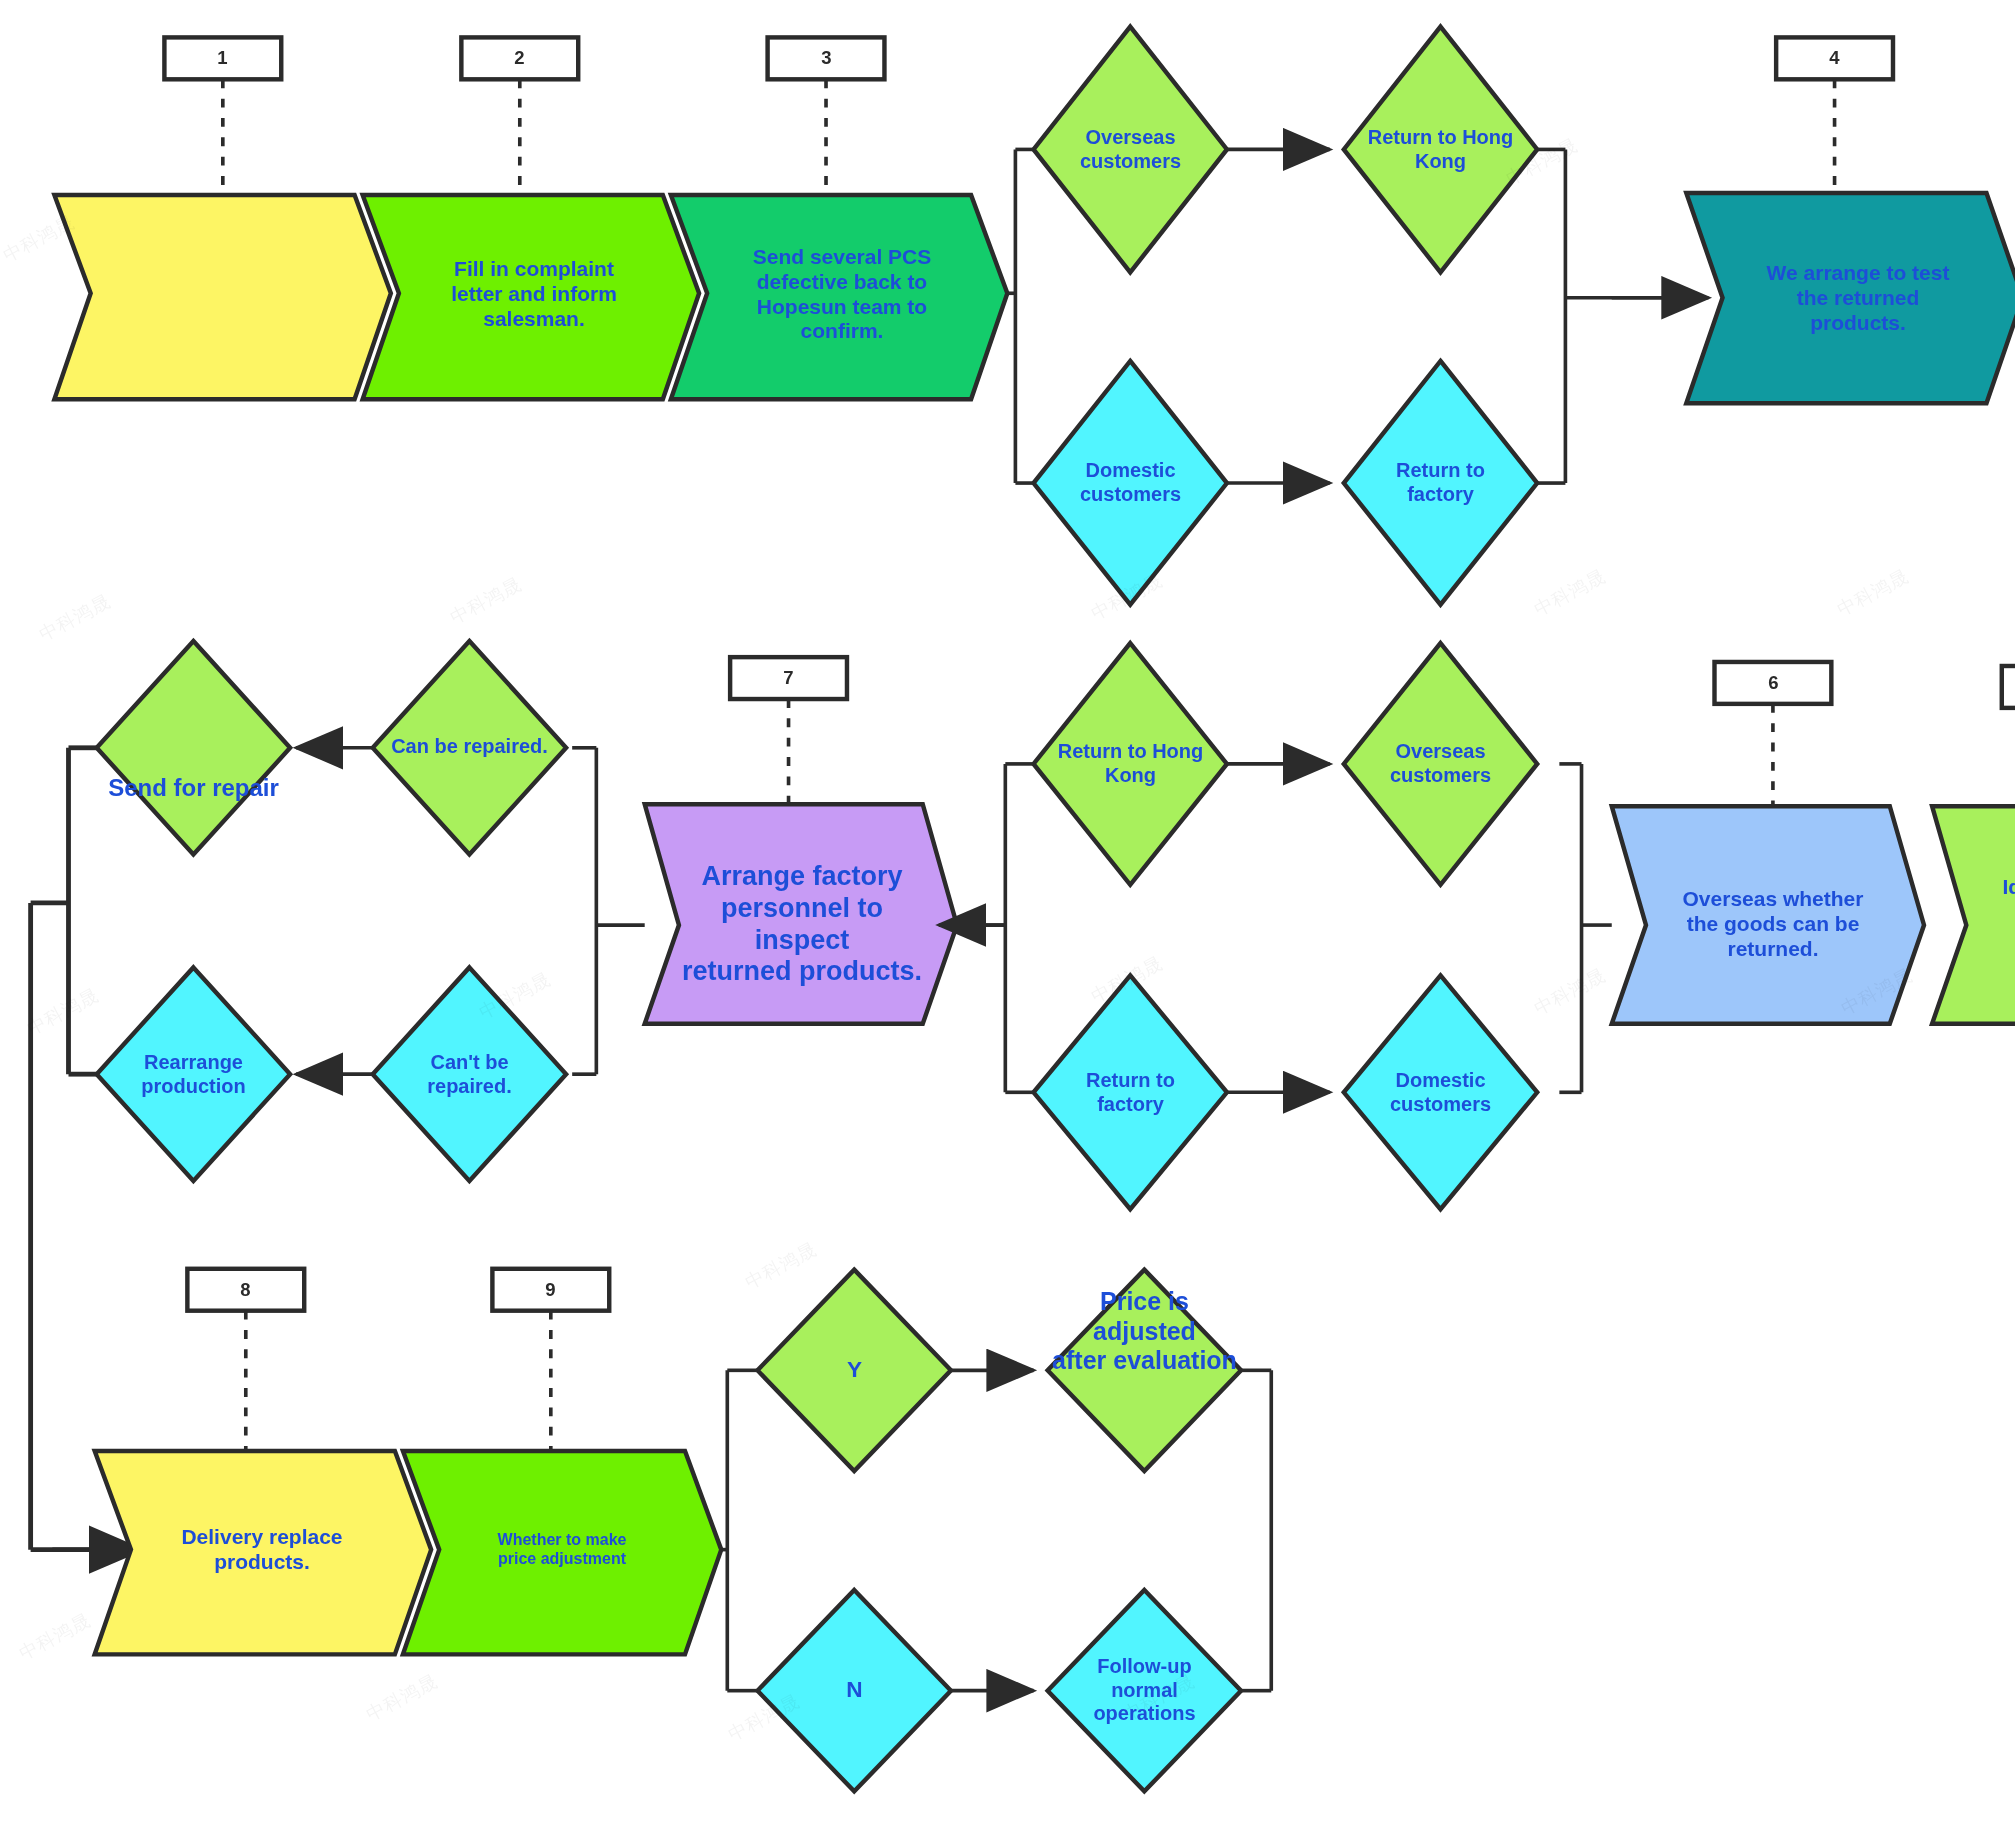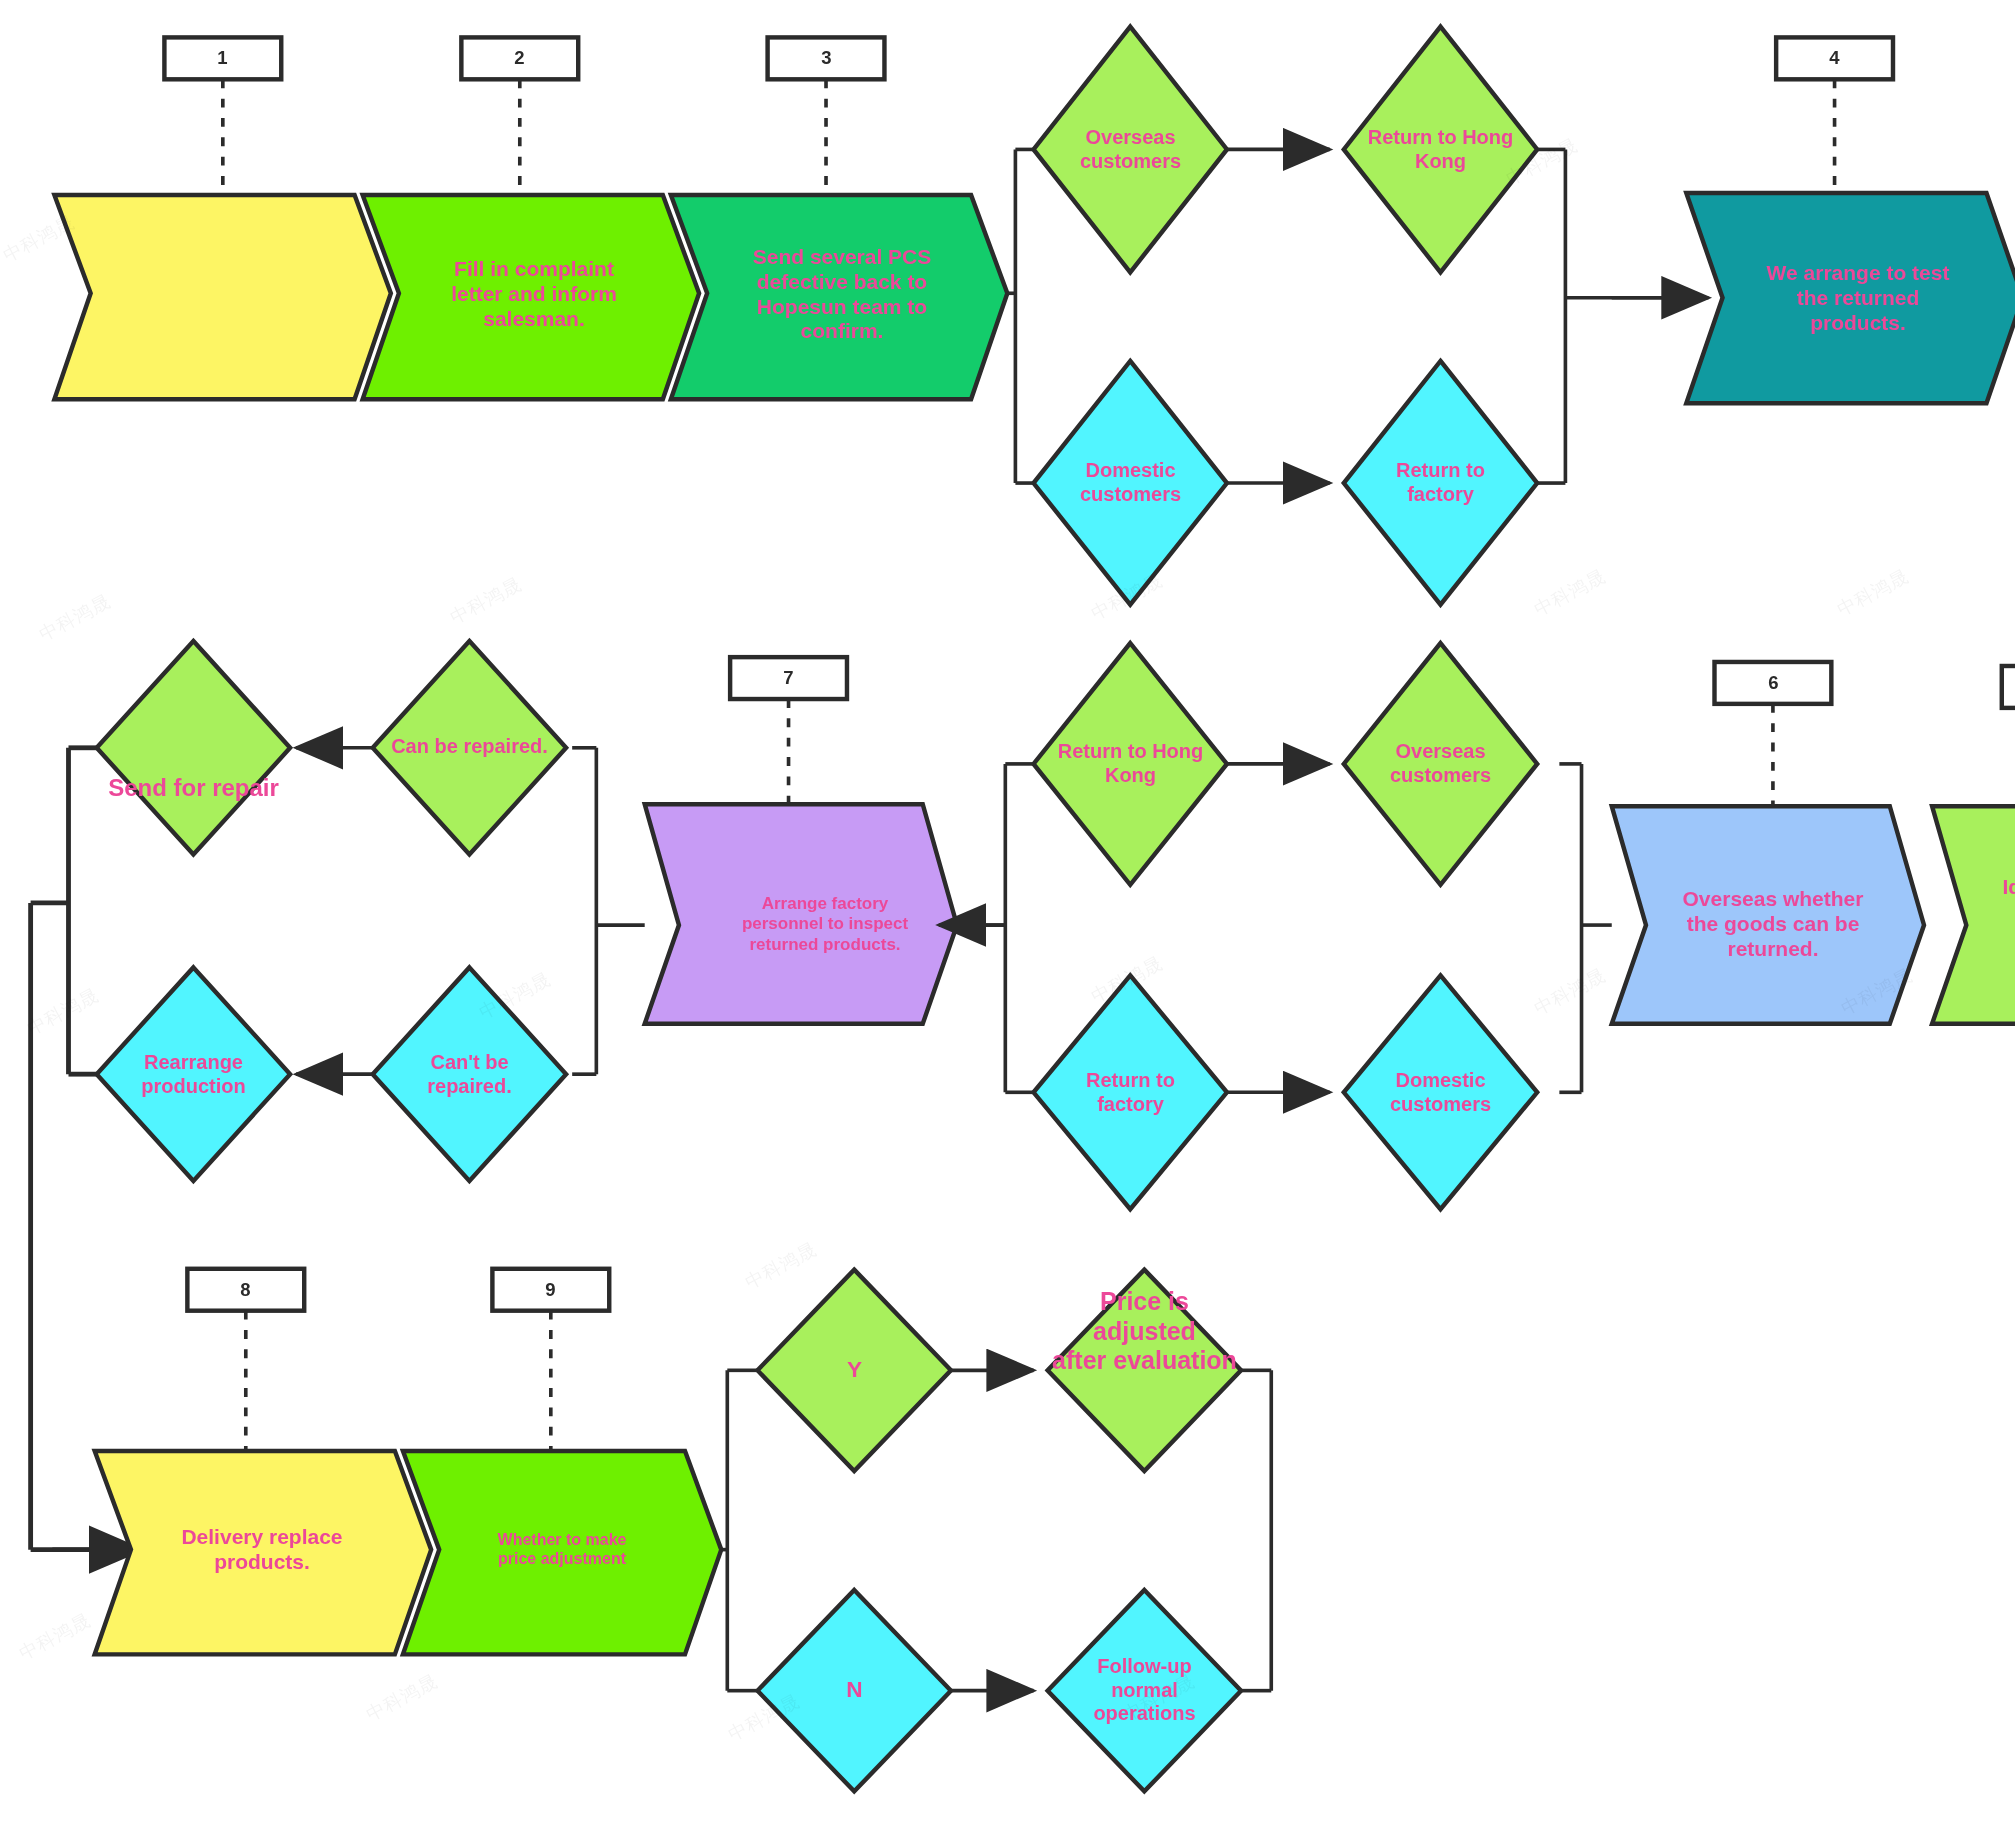--- a/index.html
+++ b/index.html
@@ -5,21 +5,21 @@
   html,body{margin:0;padding:0;background:#ffffff;}
   body{font-family:"Liberation Sans",sans-serif;}
   #stage{position:relative;width:2223px;height:1828px;background:#fff;overflow:hidden;}
   svg#canvas{position:absolute;left:0;top:0;width:2223px;height:1828px;}
   .shape-label{
     position:absolute;
     display:flex;align-items:center;justify-content:center;
     text-align:center;
     font-family:"Liberation Sans",sans-serif;
     font-weight:bold;
-    color:#ec4899;
+    color:#1d4ed8;
     line-height:1.18;
     pointer-events:none;
     white-space:pre-line;
   }
   .num-label{
     position:absolute;
     display:flex;align-items:center;justify-content:center;
     font-family:"Liberation Sans",sans-serif;
     font-weight:bold;
     color:#2b2b2b;
@@ -305,21 +305,21 @@
 
   <div class="shape-label" style="left:1052px;top:109px;width:157px;height:81px;font-size:20px;">Overseas
 customers</div>
   <div class="shape-label" style="left:1354px;top:109px;width:173px;height:81px;font-size:20px;">Return to Hong
 Kong</div>
   <div class="shape-label" style="left:1052px;top:442px;width:157px;height:81px;font-size:20px;">Domestic
 customers</div>
   <div class="shape-label" style="left:1362px;top:442px;width:157px;height:81px;font-size:20px;">Return to
 factory</div>
 
-  <div class="shape-label" style="left:702px;top:864px;width:246px;height:121px;font-size:17px;">Arrange factory
+  <div class="shape-label" style="left:679px;top:864px;width:246px;height:121px;font-size:27px;">Arrange factory
 personnel to inspect
 returned products.</div>
   <div class="shape-label" style="left:1648px;top:864px;width:250px;height:121px;font-size:21px;">Overseas whether
 the goods can be
 returned.</div>
   <div class="shape-label" style="left:1969px;top:840px;width:250px;height:169px;font-size:21px;">Identify damage is
 caused by the
 customer or by
 Hopesun.</div>
 

